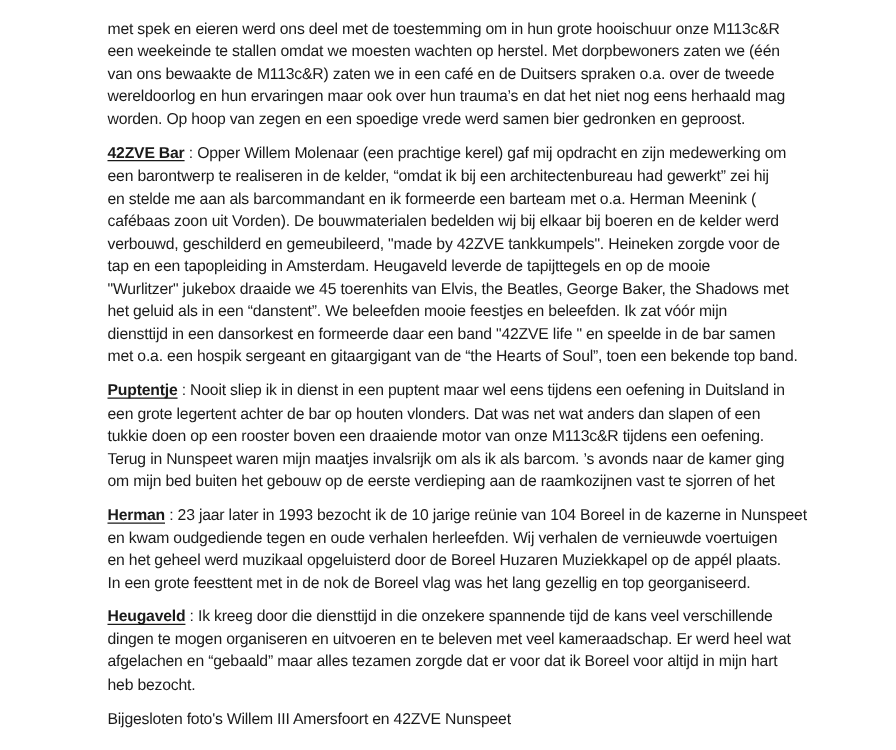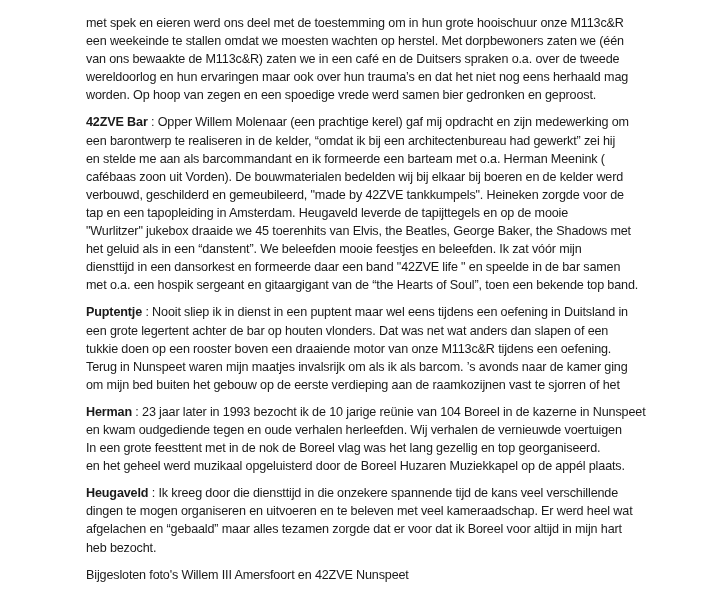--- a/index.html
+++ b/index.html
@@ -26,20 +26,21 @@
     }
     .para {
       margin: 0 0 9px 0;
       white-space: nowrap;
     }
     .line {
       display: block;
     }
     .heading {
       font-weight: bold;
+      text-decoration: underline;
       text-underline-offset: 2px;
       margin-top: 33px;
     }
   </style>
 </head>
 <body>
 
 <div class="page">
 
   <p class="para">
@@ -67,22 +68,22 @@
     <span class="line"><span class="heading">Puptentje</span><span> : Nooit sliep ik in dienst in een puptent maar wel eens  tijdens een oefening in Duitsland in</span></span>
     <span class="line">een grote legertent  achter de bar op houten vlonders. Dat was net wat  anders dan slapen of een</span>
     <span class="line">tukkie doen op een rooster boven een draaiende motor  van onze M113c&amp;R tijdens een oefening.</span>
     <span class="line">Terug in Nunspeet waren mijn maatjes invalsrijk om als ik als barcom. ’s avonds naar de kamer ging</span>
     <span class="line">om mijn bed buiten het gebouw  op de eerste verdieping aan de raamkozijnen vast te sjorren of het</span>
   </p>
 
   <p class="para">
     <span class="line"><span class="heading">Herman</span><span> : 23 jaar later in 1993 bezocht ik de 10 jarige reünie  van 104 Boreel in de kazerne in Nunspeet</span></span>
     <span class="line">en kwam oudgediende tegen en oude verhalen herleefden. Wij verhalen de vernieuwde voertuigen</span>
+    <span class="line">en het geheel werd muzikaal opgeluisterd door de Boreel Huzaren Muziekkapel  op de appél plaats.</span>
     <span class="line">In een grote feesttent met in de nok de Boreel vlag was het lang gezellig en top georganiseerd.</span>
-    <span class="line">en het geheel werd muzikaal opgeluisterd door de Boreel Huzaren Muziekkapel  op de appél plaats.</span>
   </p>
 
   <p class="para">
     <span class="line"><span class="heading">Heugaveld</span><span> : Ik kreeg door die diensttijd in die onzekere spannende tijd de kans veel verschillende</span></span>
     <span class="line">dingen te mogen  organiseren en uitvoeren en te beleven met veel kameraadschap. Er werd heel wat</span>
     <span class="line">afgelachen en “gebaald” maar alles tezamen zorgde dat er voor dat ik Boreel voor altijd in mijn hart</span>
     <span class="line">heb bezocht.</span>
   </p>
 
   <p class="para">

